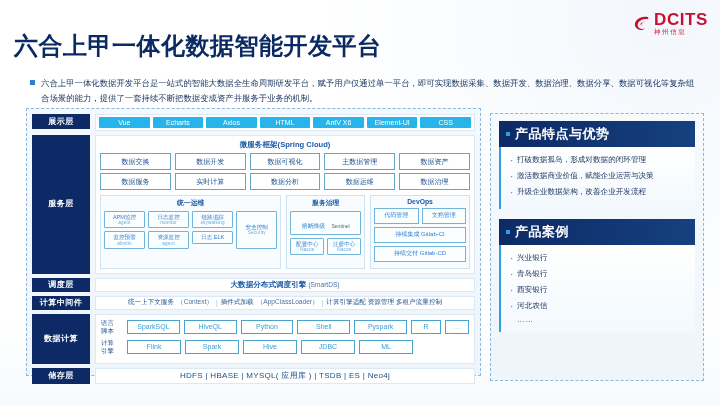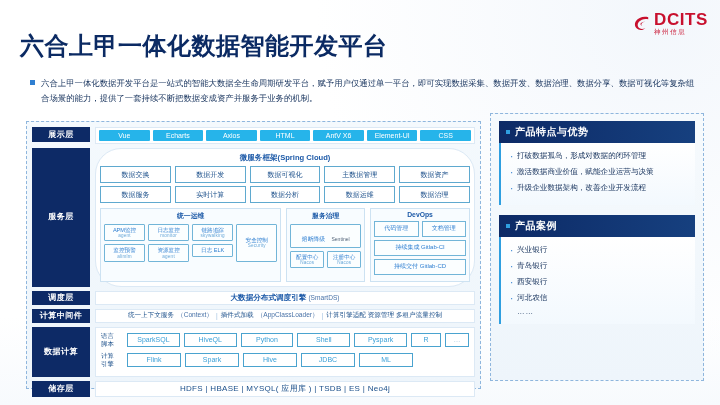--- a/index.html
+++ b/index.html
@@ -23,58 +23,58 @@
   .logo-mark{width:17px;height:17px;flex:0 0 auto;}
   .logo-text{line-height:1;}
   .logo-en{
     font-size:17px;font-weight:bold;color:#c8102e;letter-spacing:.6px;
     display:block;
   }
   .logo-cn{
     font-size:6.5px;color:#c8102e;letter-spacing:1.6px;display:block;margin-top:1px;
   }
   .title{
-    position:absolute;left:20px;top:30px;
+    position:absolute;left:14px;top:30px;
     font-size:24px;font-weight:bold;color:#0b2a63;letter-spacing:.5px;
     white-space:nowrap;
   }
   .intro{
     position:absolute;left:30px;top:76px;width:672px;
     display:flex;gap:6px;align-items:flex-start;
   }
   .intro-bullet{
     width:5px;height:5px;background:#2f7fd1;margin-top:4px;flex:0 0 auto;
   }
   .intro-text{
     font-size:8.4px;line-height:1.75;color:#16325c;
   }
   
   .diagram{
-    position:absolute;left:26px;top:121px;width:455px;height:268px;
+    position:absolute;left:26px;top:108px;width:455px;height:268px;
     border:1px dashed #8fb6dd;
     background:linear-gradient(180deg,#f4f9fd 0%,#eef5fb 100%);
     box-sizing:border-box;padding:5px;
   }
   .row{display:flex;align-items:stretch;margin-bottom:4px;}
   .lbl{
     flex:0 0 58px;background:#0d2a66;color:#fff;
     display:flex;align-items:center;justify-content:center;text-align:center;
     font-size:8px;font-weight:bold;letter-spacing:.5px;line-height:1.25;
   }
   .body{flex:1 1 auto;margin-left:5px;background:#fff;border:1px solid #dce9f5;box-sizing:border-box;}
   
   .r-present .lbl{height:15px;}
   .tags{display:flex;gap:3px;padding:2px 3px;}
   .tag{
     flex:1 1 0;background:#26b4ea;color:#fff;font-size:7px;
     text-align:center;padding:2px 0;border-radius:1px;white-space:nowrap;
   }
   
   .r-service{align-items:stretch;}
-  .svc-body{padding:3px 4px 4px;border-radius:26px;}
+  .svc-body{padding:3px 4px 4px;}
   .svc-title{
     text-align:center;font-size:7.6px;color:#1d5aa8;font-weight:bold;margin:1px 0 3px;
   }
   .svc-grid{display:flex;flex-direction:column;gap:3px;margin-bottom:5px;}
   .svc-line{display:flex;gap:4px;}
   .cell{
     flex:1 1 0;border:1px solid #5fa9cf;background:#fff;color:#1b4f8a;
     font-size:7px;text-align:center;padding:2.5px 0;white-space:nowrap;
   }
   .panels{display:flex;gap:5px;}
@@ -144,21 +144,21 @@
   }
   
   .side{
     position:absolute;left:490px;top:113px;width:214px;height:268px;
     border:1px dashed #8fb6dd;box-sizing:border-box;padding:7px 8px;
     background:linear-gradient(180deg,#f6fafd 0%,#eef5fb 100%);
   }
   .card{margin-bottom:10px;}
   .card-head{
     background:linear-gradient(90deg,#0d2a66 0%,#16407f 100%);
-    color:#fff;font-size:10px;font-weight:bold;padding:4px 7px;
+    color:#fff;font-size:13px;font-weight:bold;padding:4px 7px;
     display:flex;align-items:center;gap:5px;letter-spacing:.5px;
   }
   .head-sq{width:4px;height:4px;background:#2f9fe0;flex:0 0 auto;}
   .card-body{
     border-left:2px solid #2f9fe0;
     background:linear-gradient(180deg,#ffffff 0%,#f3f9fe 100%);
     padding:7px 8px 8px;
   }
   .card-body ul{list-style:none;margin:0;padding:0;}
   .card-body li{

